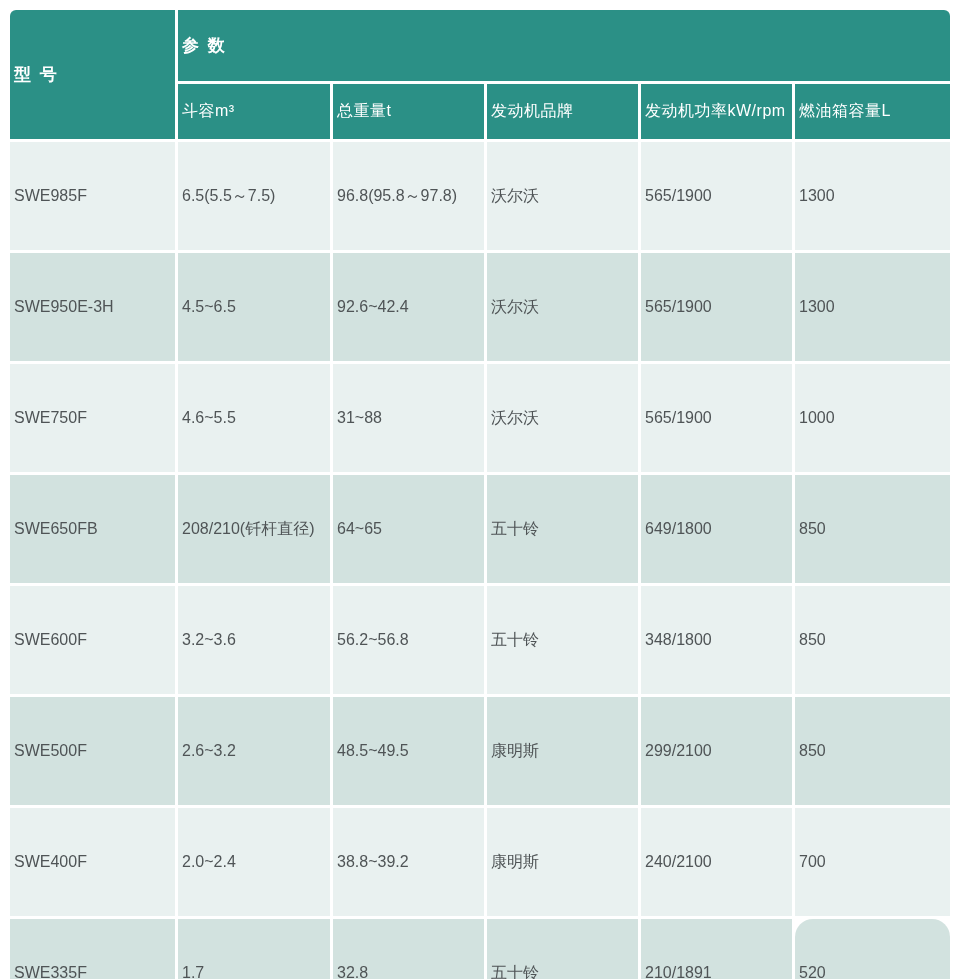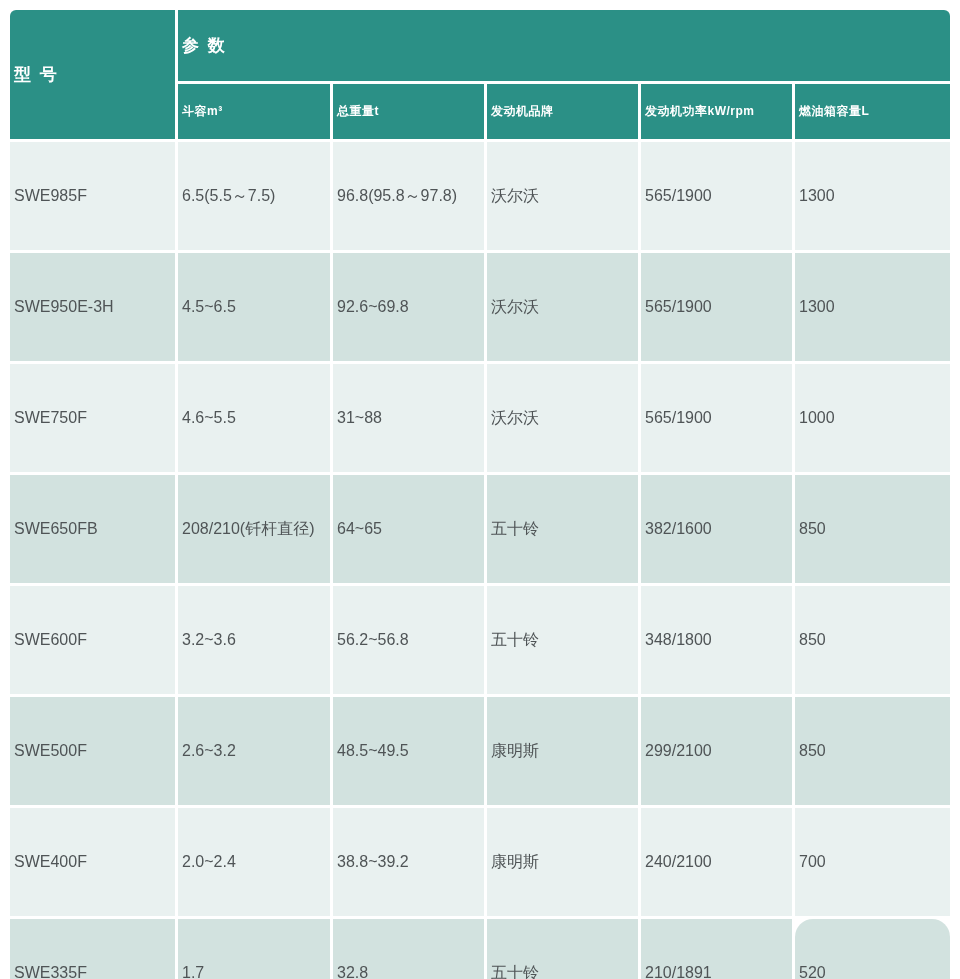--- a/index.html
+++ b/index.html
@@ -48,22 +48,22 @@
   .hd{
     background:var(--header-bg);
     color:var(--header-text);
     font-weight:bold;
     font-size:17px;
     letter-spacing:2px;
   }
   .hd-sub{
     background:var(--header-bg);
     color:var(--header-text);
-    font-weight:bold;
-    font-size:12px;
+    font-weight:normal;
+    font-size:16px;
     letter-spacing:0.5px;
     height:47px;
   }
   .hd-params{height:63px;}
   .hd-model{border-top-left-radius:6px;}
   .hd-params{border-top-right-radius:6px;}
   
   tr.r-light td{background:var(--row-light);}
   tr.r-dark td{background:var(--row-dark);}
   td.data{
@@ -105,39 +105,39 @@
         <td class="data">SWE985F</td>
         <td class="data">6.5(5.5～7.5)</td>
         <td class="data">96.8(95.8～97.8)</td>
         <td class="data">沃尔沃</td>
         <td class="data">565/1900</td>
         <td class="data">1300</td>
       </tr>
       <tr class="r-dark">
         <td class="data">SWE950E-3H</td>
         <td class="data">4.5~6.5</td>
-        <td class="data">92.6~69.8</td>
+        <td class="data">92.6~42.4</td>
         <td class="data">沃尔沃</td>
         <td class="data">565/1900</td>
         <td class="data">1300</td>
       </tr>
       <tr class="r-light">
         <td class="data">SWE750F</td>
         <td class="data">4.6~5.5</td>
         <td class="data">31~88</td>
         <td class="data">沃尔沃</td>
         <td class="data">565/1900</td>
         <td class="data">1000</td>
       </tr>
       <tr class="r-dark">
         <td class="data">SWE650FB</td>
         <td class="data">208/210(钎杆直径)</td>
         <td class="data">64~65</td>
         <td class="data">五十铃</td>
-        <td class="data">382/1600</td>
+        <td class="data">649/1800</td>
         <td class="data">850</td>
       </tr>
       <tr class="r-light">
         <td class="data">SWE600F</td>
         <td class="data">3.2~3.6</td>
         <td class="data">56.2~56.8</td>
         <td class="data">五十铃</td>
         <td class="data">348/1800</td>
         <td class="data">850</td>
       </tr>

